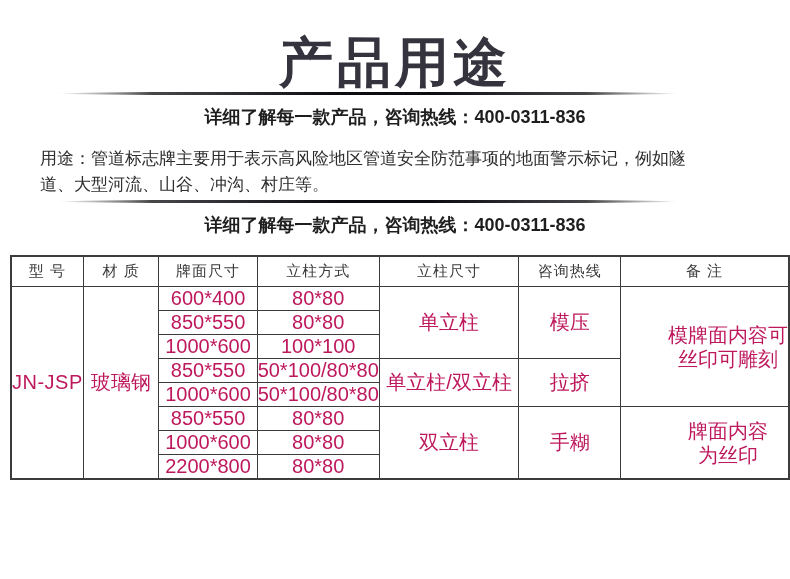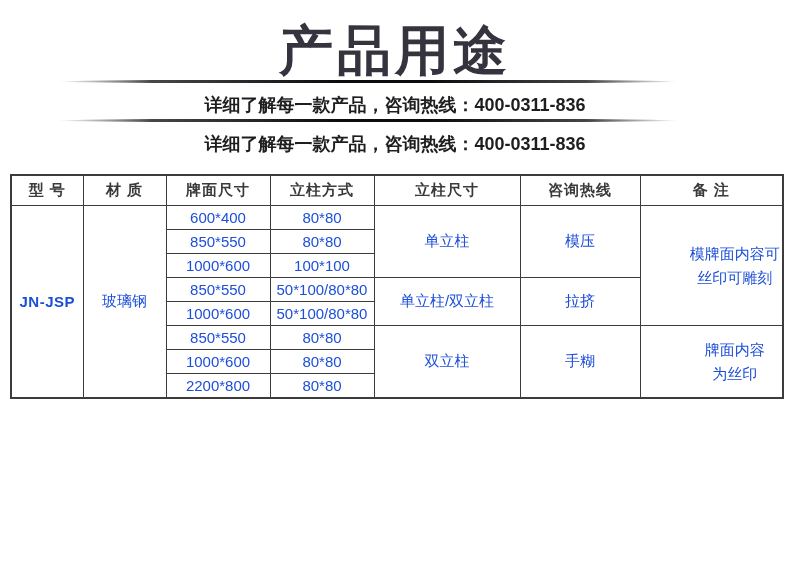--- a/index.html
+++ b/index.html
@@ -5,21 +5,21 @@
   html,body{margin:0;padding:0;}
   body{
     width:790px;height:579px;
     background:#ffffff;
     font-family:"Liberation Sans","DejaVu Sans",sans-serif;
     color:#333;
     overflow:hidden;
   }
   .section-title{
     margin:0;
-    padding-top:22px;
+    padding-top:34px;
     text-align:center;
     font-size:54px;
     line-height:56px;
     font-weight:900;
     letter-spacing:4px;
     color:#35343e;
   }
   .section-title.second{padding-top:30px;}
   .divider{
     height:3px;
@@ -57,43 +57,44 @@
     border:1px solid #3c3c3c;
     text-align:center;
     vertical-align:middle;
     padding:0;
     overflow:hidden;
     white-space:nowrap;
   }
   table.spec th{
     height:29px;
     font-size:15px;
-    font-weight:bold;
+    font-weight:normal;
     letter-spacing:1px;
     color:#3a3a3a;
   }
   table.spec td{
     height:23px;
-    font-size:15px;
-    color:#1d4ed8;
+    font-size:20px;
+    color:#be185d;
   }
-  td.model-cell{font-size:16px;color:#555;letter-spacing:0.5px;font-weight:bold;}
+  td.model-cell{font-size:16px;color:#555;letter-spacing:0.5px;}
   td.material-cell{font-size:15px;color:#555;margin-top:12px;}
   td.note-cell{white-space:normal;}
   td.note-cell div{line-height:24px;padding-left:47px;}
 </style>
 </head>
 <body>
 
 <div>
 
   <section>
     <h1 class="section-title">产品用途</h1>
     <div class="divider"></div>
     <p class="hotline">详细了解每一款产品，咨询热线：400-0311-836</p>
+    <p class="description">用途：管道标志牌主要用于表示高风险地区管道安全防范事项的地面警示标记，例如隧道、大型河流、山谷、冲沟、村庄等。</p>
   </section>
 
   <section>
     <div class="divider"></div>
     <p class="hotline">详细了解每一款产品，咨询热线：400-0311-836</p>
 
     <table class="spec">
       <colgroup>
         <col style="width:72px">
         <col style="width:83px">

